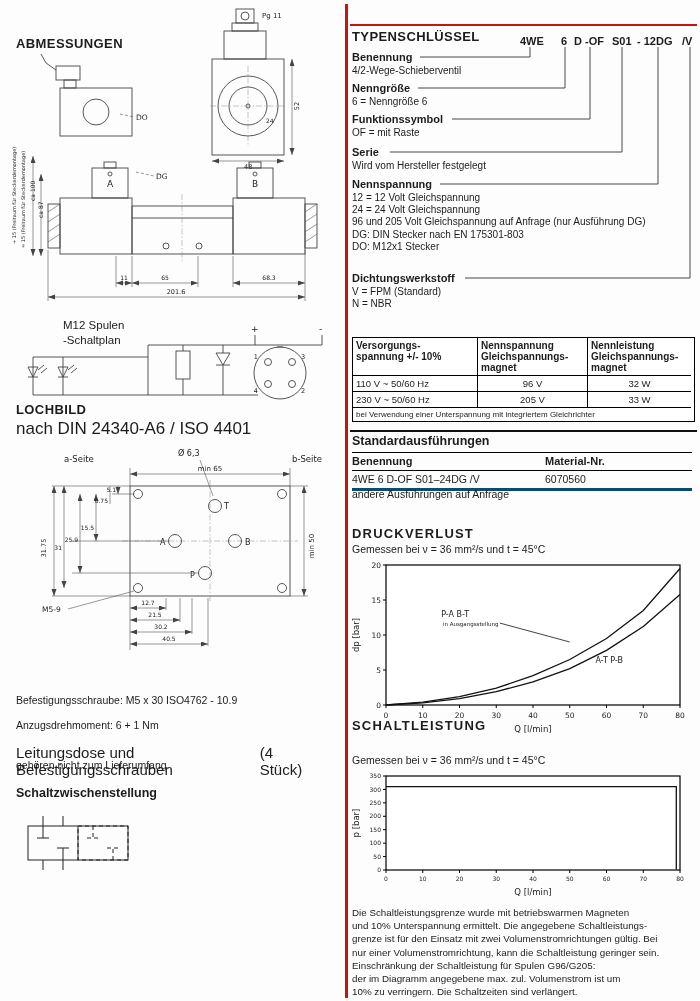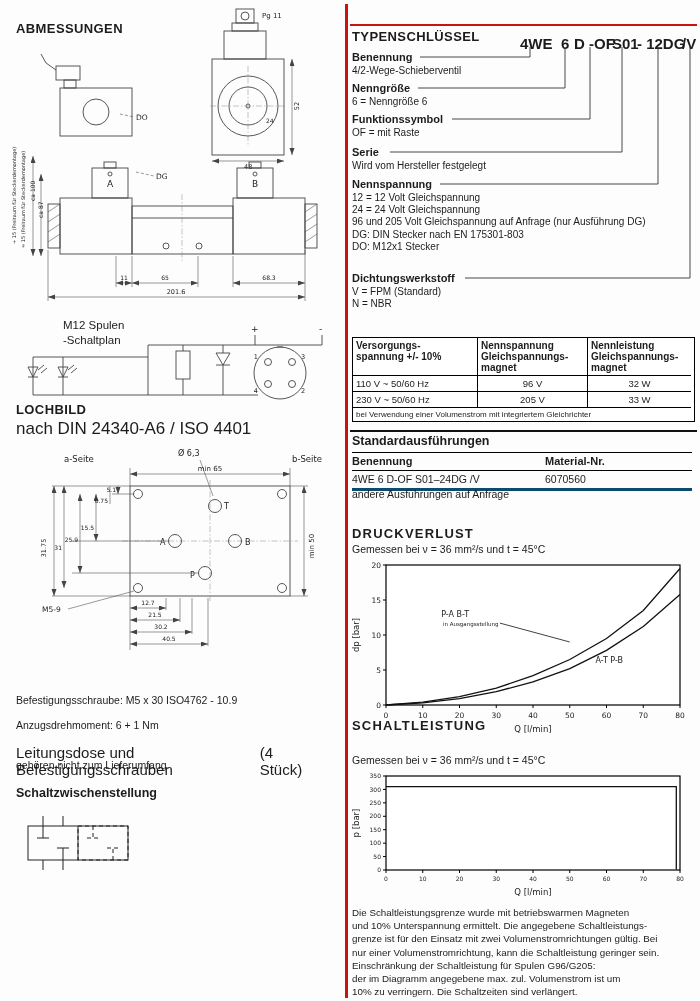--- a/index.html
+++ b/index.html
@@ -20,34 +20,34 @@
   .vtable{position:absolute;left:352px;top:337px;width:341px;display:grid;
           grid-template-columns:124px 110px 104px;border:1.5px solid #000;background:#fff;}
   .vh{font-weight:bold;font-size:10px;line-height:11px;padding:2px 3px;border-bottom:1px solid #000;}
   .vc{font-size:9.5px;padding:2px 3px;border-bottom:1px solid #000;}
   .bl{border-left:1px solid #000;}
   .ctr{text-align:center;}
   .vfoot{grid-column:1/4;font-size:8px;padding:2px 3px;}
   .stable{position:absolute;left:352px;top:452px;width:340px;display:grid;grid-template-columns:193px 147px;}
   .sth{font-size:11px;font-weight:bold;padding:2px 0 3px 0;border-top:1px solid #000;border-bottom:1px solid #000;}
   .stc{font-size:10.5px;padding:2px 0 3px 0;border-bottom:3px solid #0c4a6e;}
-  .code-seg{position:absolute;top:35px;font-size:15px;font-weight:bold;}
+  .code-seg{position:absolute;top:35px;font-size:11px;font-weight:bold;}
   .lrow{position:absolute;left:16px;width:296px;display:flex;justify-content:space-between;font-size:15px;}
   svg{position:absolute;overflow:visible;}
   svg text{font-family:"DejaVu Sans",sans-serif;fill:#222;}
   .draw{stroke:#444;fill:none;stroke-width:0.9;}
   .thin{stroke:#555;fill:none;stroke-width:0.6;}
   .cl{stroke:#888;stroke-width:0.5;stroke-dasharray:6 2 1.5 2;fill:none;}
 </style>
 </head>
 <body>
 
 <div class="page">
 
-  <div class="abs h1" style="left:16px;top:21px;">ABMESSUNGEN</div>
+  <div class="abs h1" style="left:16px;top:36px;">ABMESSUNGEN</div>
 
   <svg style="left:8px;top:6px;" width="332" height="305" viewBox="0 0 332 305">
     <defs>
       <marker id="ar" markerWidth="8" markerHeight="6" refX="7" refY="2.5" orient="auto-start-reverse" markerUnits="userSpaceOnUse">
         <path d="M0,0 L7,2.5 L0,5 Z" fill="#444"></path>
       </marker>
     </defs>
     <g class="draw">
       <rect x="228" y="3" width="18" height="14"></rect>
       <rect x="224" y="17" width="26" height="8"></rect>
@@ -372,21 +372,21 @@
 magnet</div>
 
     <div class="vc">110 V ~ 50/60 Hz</div>
     <div class="vc bl ctr">96 V</div>
     <div class="vc bl ctr">32 W</div>
 
     <div class="vc">230 V ~ 50/60 Hz</div>
     <div class="vc bl ctr">205 V</div>
     <div class="vc bl ctr">33 W</div>
 
-    <div class="vfoot">bei Verwendung einer Volumenstrom mit integriertem Gleichrichter</div>
+    <div class="vfoot">bei Verwendung einer Unterspannung mit integriertem Gleichrichter</div>
   </div>
 
   <div class="rule-black"></div>
   <div class="abs h2" style="left:352px;top:434px;">Standardausführungen</div>
   <div class="stable">
     <div class="sth">Benennung</div>
     <div class="sth">Material-Nr.</div>
     <div class="stc">4WE 6 D-OF S01–24DG /V</div>
     <div class="stc">6070560</div>
   </div>

